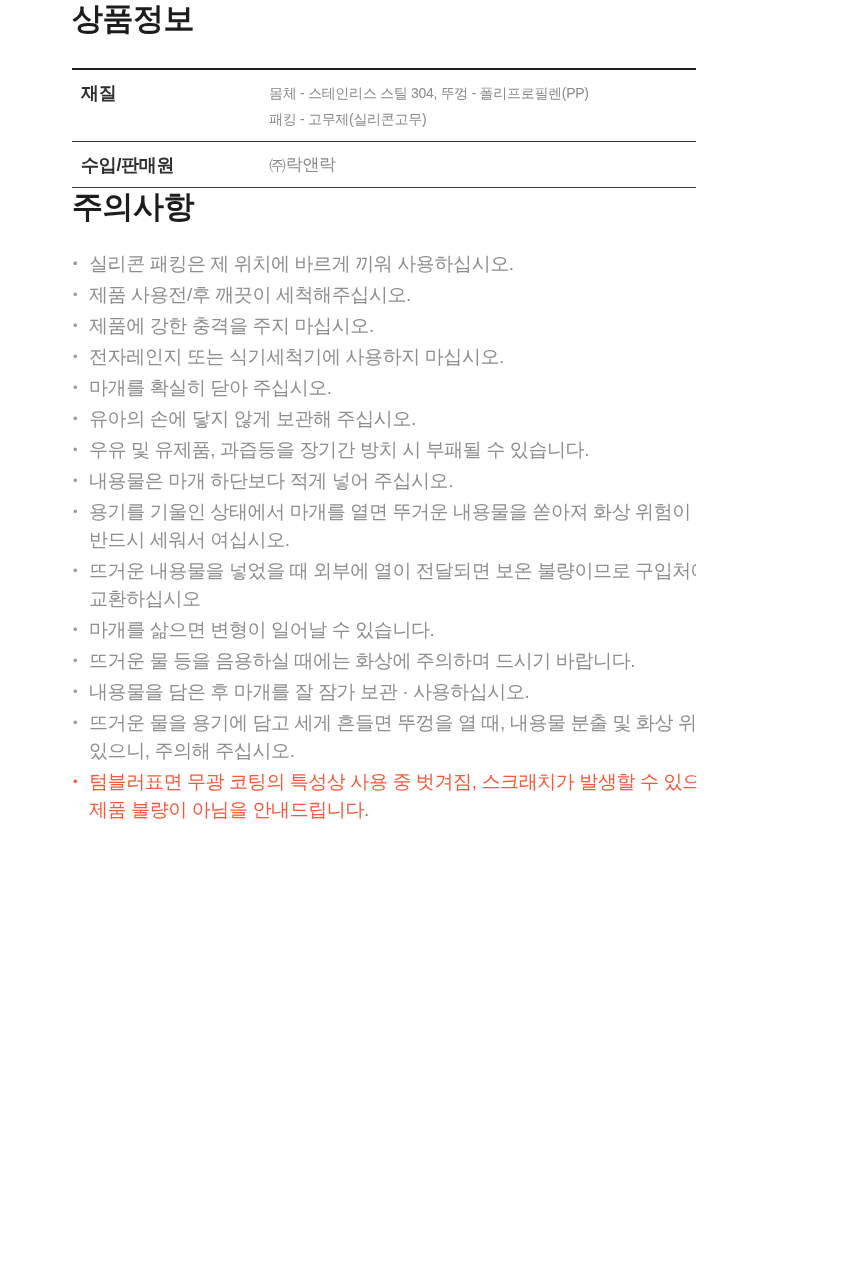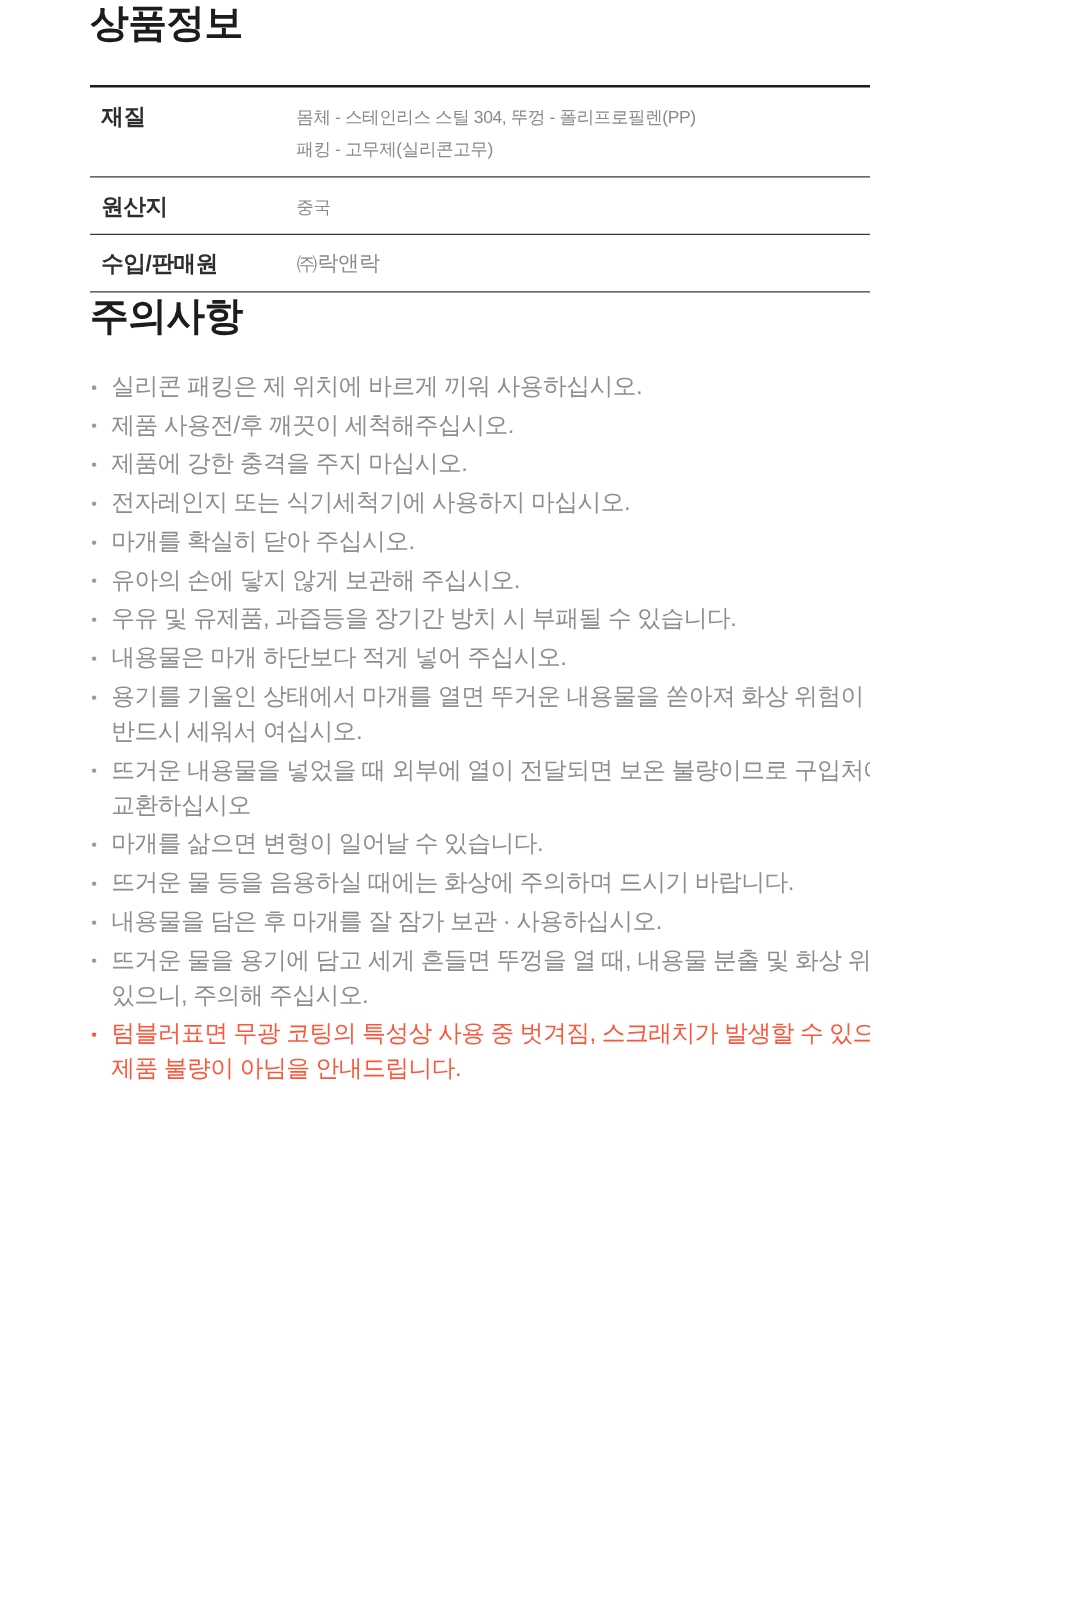--- a/index.html
+++ b/index.html
@@ -34,20 +34,21 @@
     margin-top: 31px;
     width: 710px;
     border-top: 2px solid #1c1c1c;
   }
   .info-row {
     display: flex;
     align-items: flex-start;
     border-bottom: 1px solid #3a3a3a;
     padding: 10px 0 9px 0;
     box-sizing: border-box;
+    gap: 32px;
   }
   .info-row .row-label {
     flex: 0 0 165px;
     padding-left: 9px;
     box-sizing: border-box;
     font-size: 18px;
     font-weight: 700;
     color: #2e2e2e;
     line-height: 26px;
     letter-spacing: -0.3px;
@@ -104,26 +105,20 @@
   <div class="info-table">
 
       <div class="info-row">
         <div class="row-label">재질</div>
         <div class="row-value">
           <div class="value-line">몸체 - 스테인리스 스틸 304,  뚜껑 - 폴리프로필렌(PP)</div>
           <div class="value-line">패킹 - 고무제(실리콘고무)</div>
         </div>
       </div>
 
-      <div class="info-row">
-        <div class="row-label">원산지</div>
-        <div class="row-value">
-          <div class="value-line">중국</div>
-        </div>
-      </div>
 
       <div class="info-row">
         <div class="row-label">수입/판매원</div>
         <div class="row-value small-value">
           <div class="value-line">㈜락앤락</div>
         </div>
       </div>
     </div>
 
   <h1 class="section-title title-precautions">주의사항</h1>

